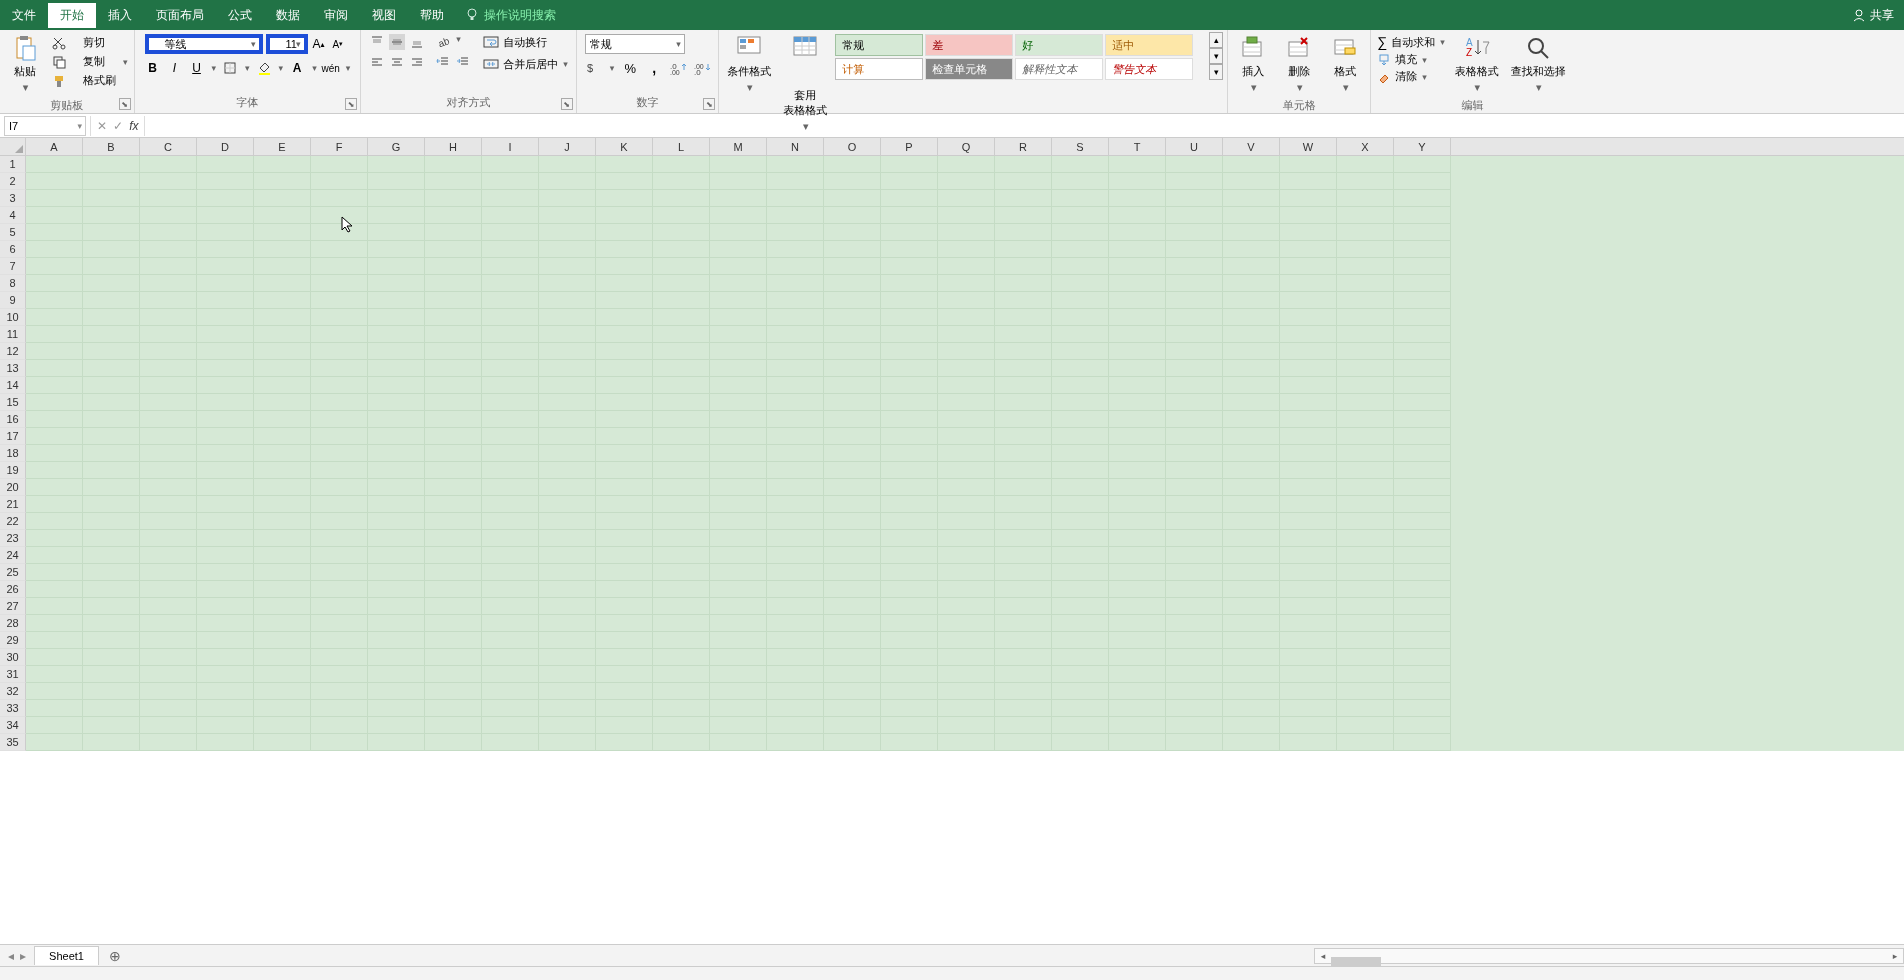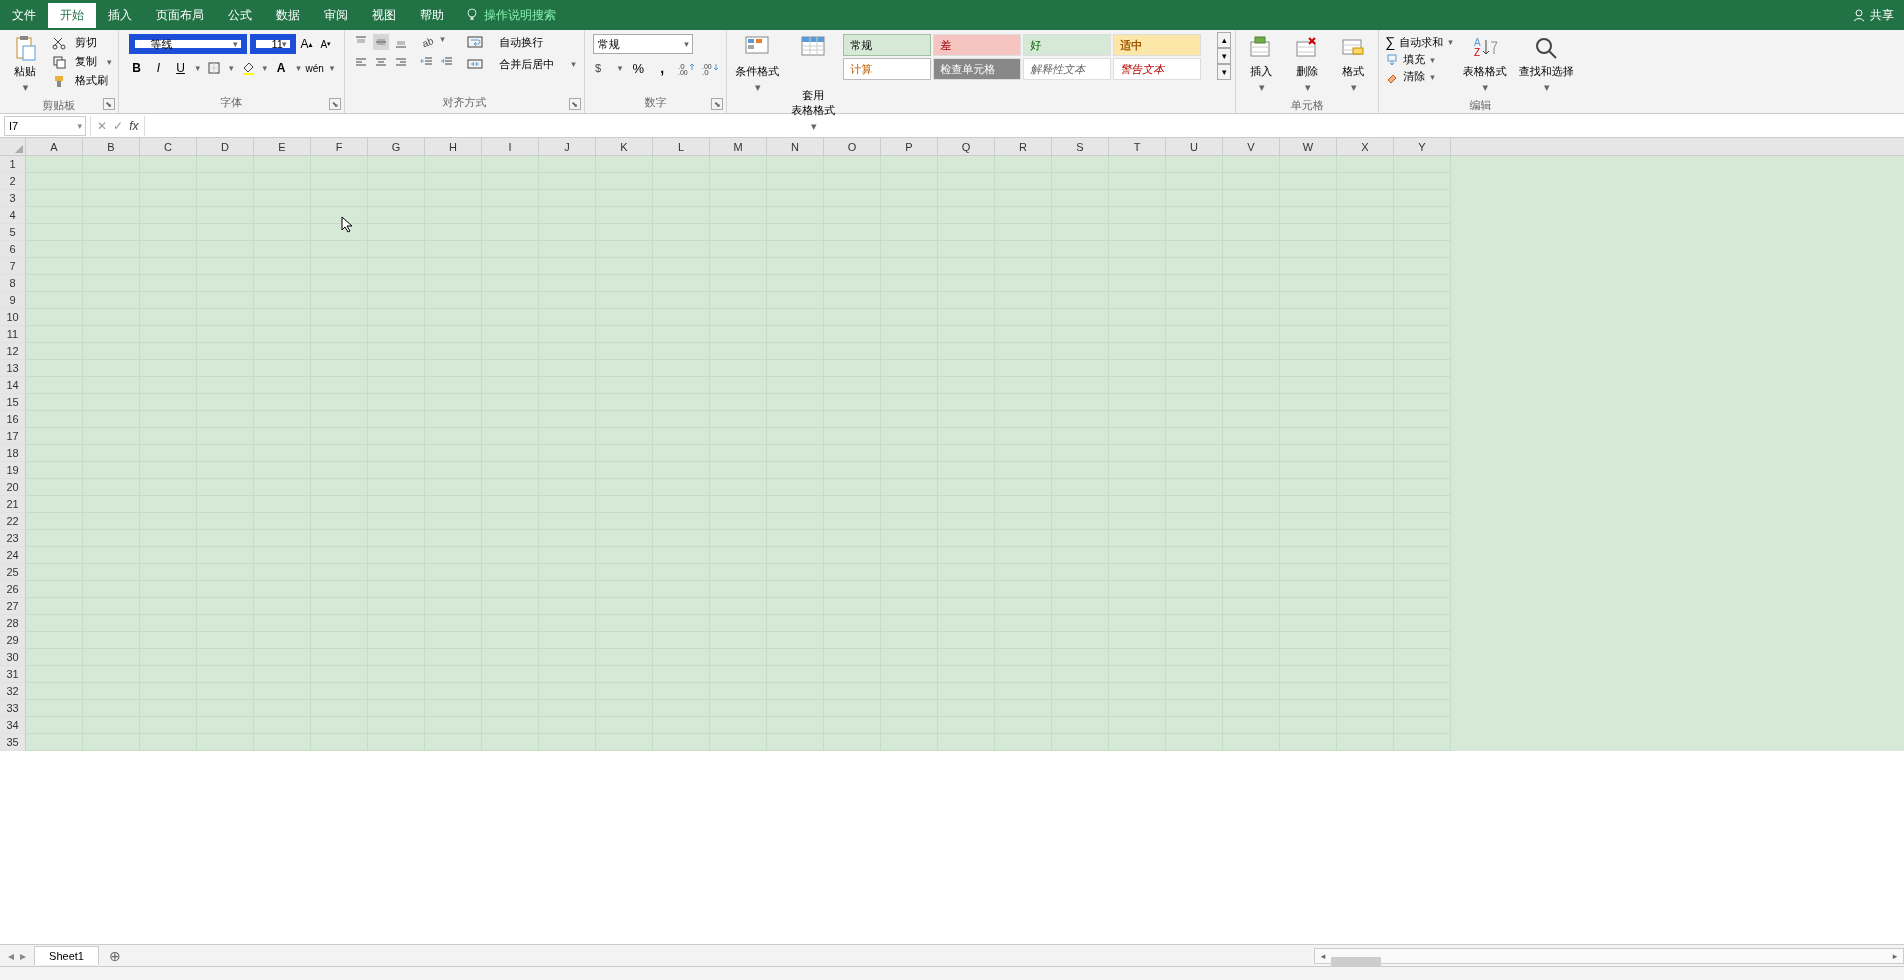--- a/index.html
+++ b/index.html
@@ -16,48 +16,48 @@
 .ribbon-group { border-right: 1px solid #d6d6d6; display: flex; flex-direction: column; justify-content: space-between; padding: 2px 4px 0 4px; position: relative; }
 .group-body { display: flex; align-items: flex-start; gap: 4px; flex: 1; }
 .group-label { text-align: center; font-size: 11px; color: #666; padding: 2px 0 3px 0; }
 .dlg-launch { position: absolute; bottom: 3px; right: 3px; width: 12px; height: 12px; border: 1px solid #aaa; font-size: 8px; display: flex; align-items:center; justify-content:center; color:#666; }
 
 .big-btn { display: flex; flex-direction: column; align-items: center; justify-content: center; padding: 2px 4px; gap: 2px; min-width: 42px; cursor: pointer; }
 .big-btn .ic { width: 28px; height: 28px; }
 .big-btn span { font-size: 11px; text-align: center; }
 
 .clip-side { display: flex; flex-direction: column; gap: 2px; padding-top: 2px; }
-.clip-item { display: flex; align-items: center; gap: 9px; font-size: 11px; padding: 1px 2px; cursor: pointer; }
+.clip-item { display: flex; align-items: center; gap: 17px; font-size: 11px; padding: 1px 2px; cursor: pointer; }
 
 .font-row1 { display: flex; align-items: center; gap: 3px; margin-bottom: 6px; }
-.font-combo { border: 6px solid #1d4ed8; background:#fff; height: 20px; font-size: 11px; padding: 0 18px 0 16px; position:relative; display:flex; align-items:center; }
+.font-combo { border: 4px solid #1d4ed8; background:#fff; height: 20px; font-size: 11px; padding: 0 18px 0 16px; position:relative; display:flex; align-items:center; }
 .font-combo::after { content:"▾"; position:absolute; right:3px; color:#666; font-size:9px; }
 .font-name { width: 118px; }
 .font-size { width: 28px; }
 .ic-sm { width: 16px; height: 16px; display:inline-flex; align-items:center; justify-content:center; cursor:pointer; }
 .font-row2 { display: flex; align-items: center; gap: 6px; }
 .font-col { display:flex; flex-direction:column; padding: 2px 6px; }
 .dd { font-size:9px; color:#666; margin-left:1px; }
 
 .align-col { display:flex; flex-direction:column; gap: 4px; padding: 2px 4px; }
 .align-row { display:flex; gap:4px; }
 .wrap-col { display:flex; flex-direction:column; gap:6px; padding:2px 4px; }
-.wrap-item { display:flex; align-items:center; gap:16px; font-size:11px; cursor:pointer; }
+.wrap-item { display:flex; align-items:center; gap:4px; font-size:11px; cursor:pointer; }
 
 .num-col { display:flex; flex-direction:column; gap:6px; padding:2px 4px; }
 .num-combo { border:1px solid #aaa; background:#fff; width:100px; height:20px; font-size:11px; padding:0 18px 0 4px; position:relative; display:flex; align-items:center; }
 .num-combo::after { content:"▾"; position:absolute; right:3px; color:#666; font-size:9px; }
 .num-row { display:flex; gap:8px; align-items:center; }
 
 .style-gallery { display:flex; flex-wrap:wrap; width: 370px; gap:2px; align-content:flex-start; padding-top:2px; }
 .style-cell { width: 88px; height: 22px; display:flex; align-items:center; padding:0 6px; font-size:11px; border:1px solid #ddd; cursor:pointer; }
 .sc-normal { background:#d6e9d6; border-color:#a0c1a0; }
 .sc-bad { background:#f6c5c2; color:#9c0006; }
 .sc-good { background:#d6e9d6; color:#006100; }
-.sc-neutral { background:#fde7a8; color:#9c5700;font-weight:bold; }
+.sc-neutral { background:#fde7a8; color:#9c5700; }
 .sc-calc { background:#fff; color:#c25c00; border-color:#bbb;text-align:center; }
 .sc-check { background:#888; color:#fff; }
 .sc-explan { background:#fff; color:#666; font-style:italic; }
 .sc-warn { background:#fff; color:#b80000;font-style:italic; }
 .style-scroll { display:flex; flex-direction:column; width:14px; }
 .style-scroll div { border:1px solid #aaa; height:16px; font-size:9px; display:flex; align-items:center; justify-content:center; cursor:pointer; }
 
 .edit-col { display:flex; flex-direction:column; gap:2px; padding-top:2px; }
 .edit-item { display:flex; align-items:center; gap:4px; font-size:11px; padding:0 2px; cursor:pointer; }
 

